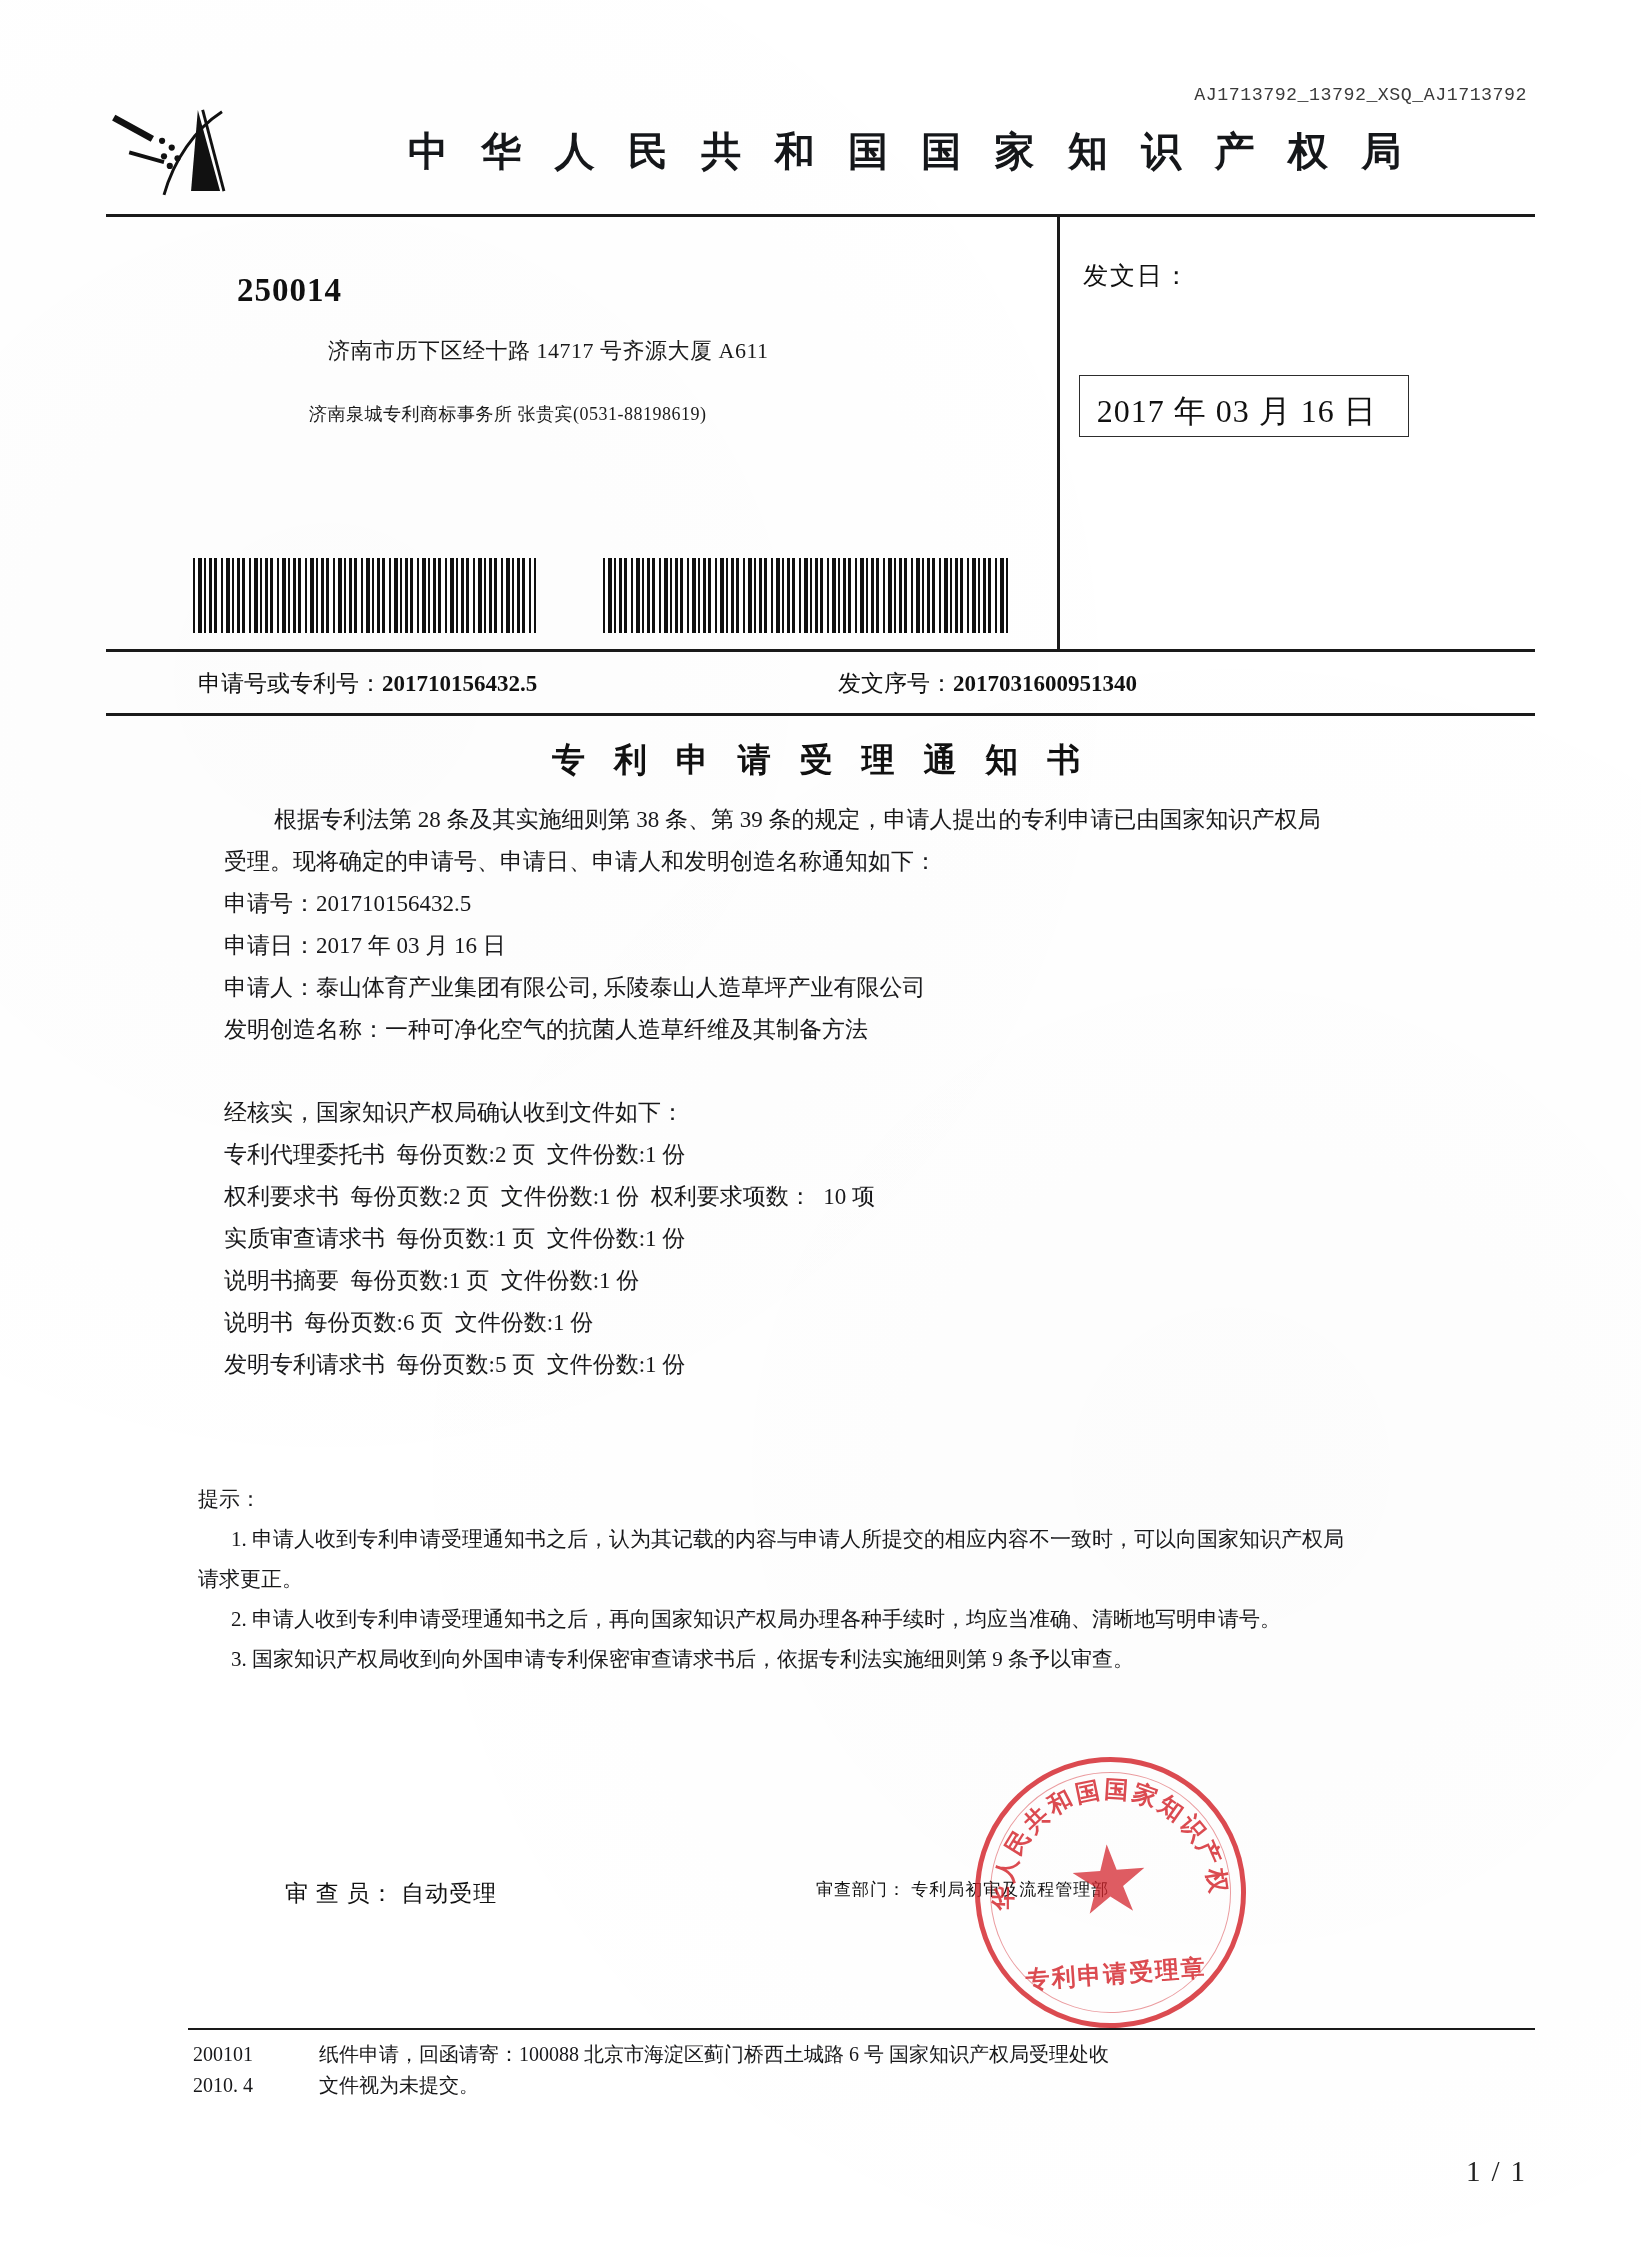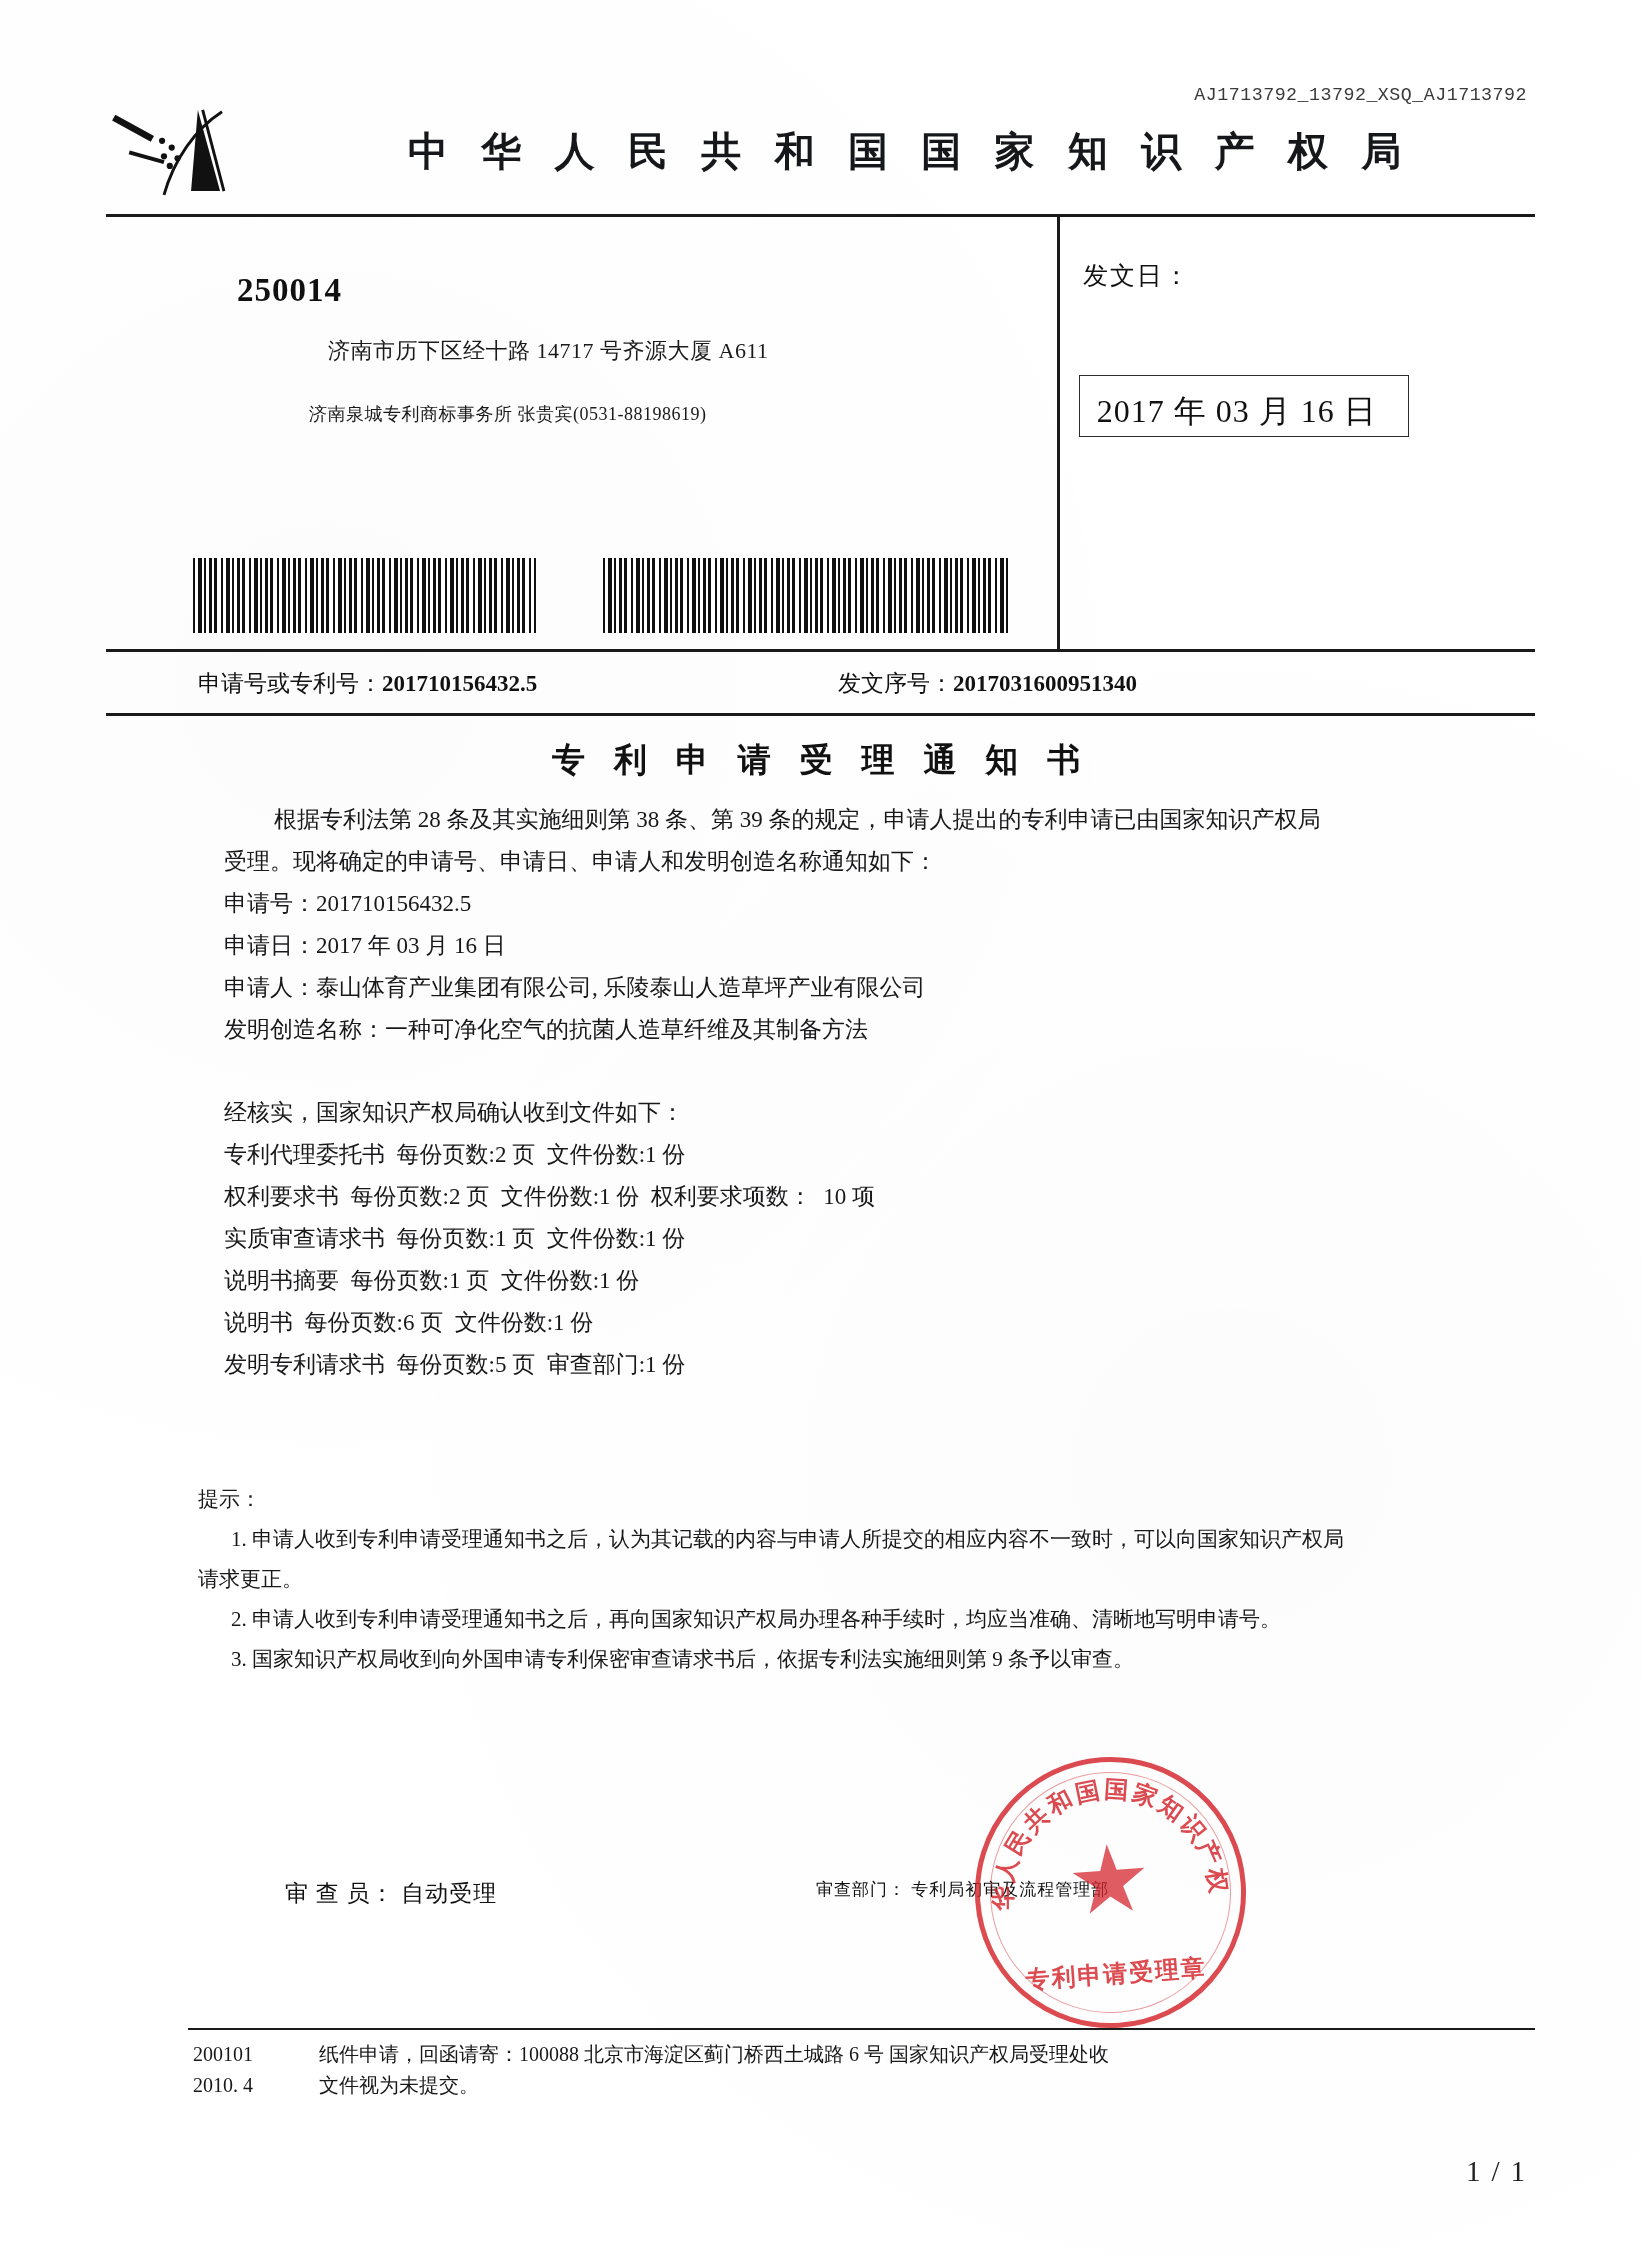--- a/index.html
+++ b/index.html
@@ -384,21 +384,21 @@
     <div class="line">申请日：2017 年 03 月 16 日</div>
     <div class="line">申请人：泰山体育产业集团有限公司, 乐陵泰山人造草坪产业有限公司</div>
     <div class="line">发明创造名称：一种可净化空气的抗菌人造草纤维及其制备方法</div>
     <div class="spacer-md"></div>
     <div class="line">经核实，国家知识产权局确认收到文件如下：</div>
     <div class="line">专利代理委托书  每份页数:2 页  文件份数:1 份</div>
     <div class="line">权利要求书  每份页数:2 页  文件份数:1 份  权利要求项数：  10 项</div>
     <div class="line">实质审查请求书  每份页数:1 页  文件份数:1 份</div>
     <div class="line">说明书摘要  每份页数:1 页  文件份数:1 份</div>
     <div class="line">说明书  每份页数:6 页  文件份数:1 份</div>
-    <div class="line">发明专利请求书  每份页数:5 页  审查部门:1 份</div>
+    <div class="line">发明专利请求书  每份页数:5 页  文件份数:1 份</div>
   </div>
 
   <div class="notes">
     <div>提示：</div>
     <div class="n-item">1. 申请人收到专利申请受理通知书之后，认为其记载的内容与申请人所提交的相应内容不一致时，可以向国家知识产权局</div>
     <div>请求更正。</div>
     <div class="n-item">2. 申请人收到专利申请受理通知书之后，再向国家知识产权局办理各种手续时，均应当准确、清晰地写明申请号。</div>
     <div class="n-item">3. 国家知识产权局收到向外国申请专利保密审查请求书后，依据专利法实施细则第 9 条予以审查。</div>
   </div>
 

